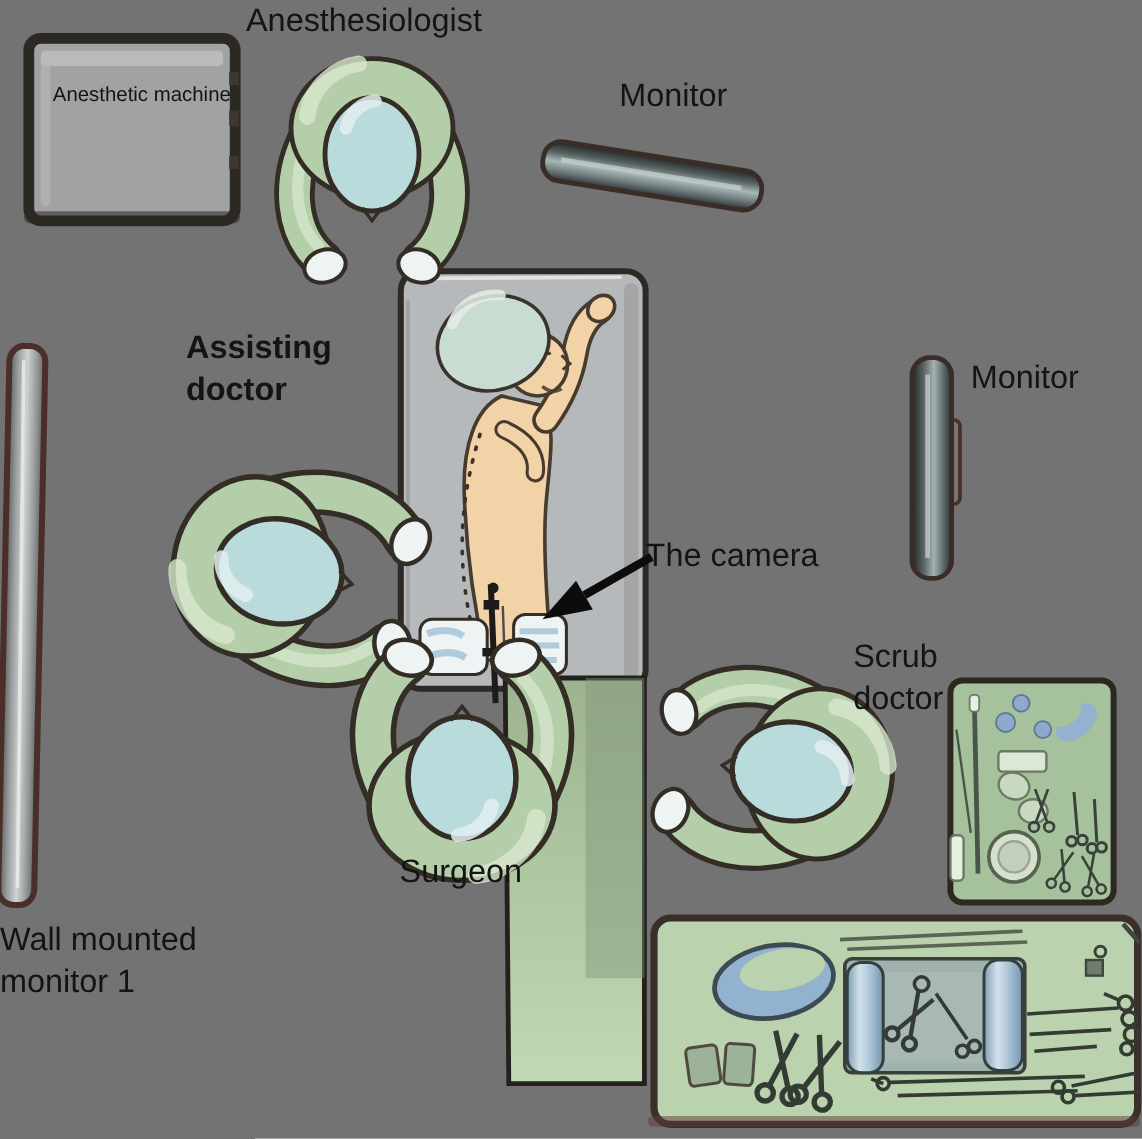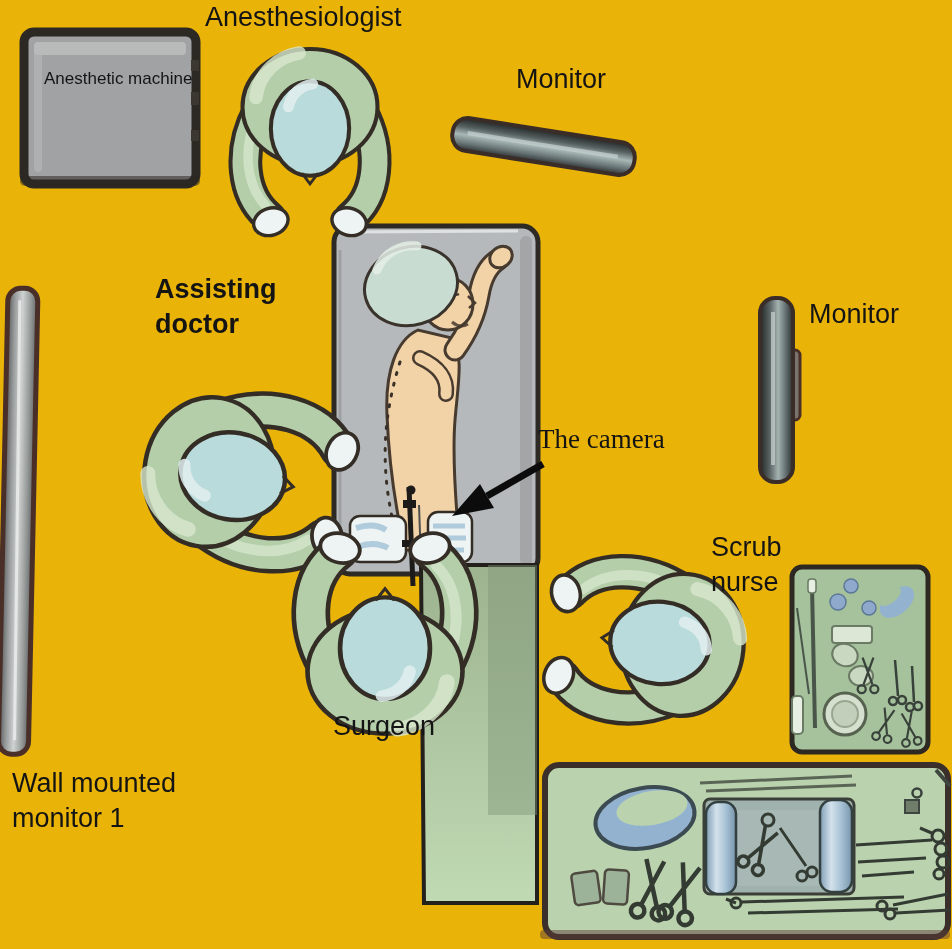--- a/index.html
+++ b/index.html
@@ -1,28 +1,28 @@
 <!DOCTYPE html>
 <html style="--label-color: #141414; --outline: #332d26; --scrub-green: #b4cea9; --scrub-light: #d8e7cd; --cap-blue: #badbdb; --cap-light: #e2eff0; --glove-white: #eef3f4; --skin: #f2d2a7; --patient-cap: #c9dcd2; --table-gray: #b6b9bb; --machine-gray: #a0a2a4; --drape-green: #b5cfa9; --tray-green: #a6c29c; --table-green: #bad3ae; --dish-blue: #92b2cf;"><head>
 <meta charset="utf-8">
 <style>
   html,body{margin:0;padding:0;background:#ffffff;}
-  .scene{position:relative;width:952px;height:949px;background:#eab308;overflow:hidden;
+  .scene{position:relative;width:952px;height:949px;background:#737373;overflow:hidden;
          font-family:"Liberation Sans", sans-serif;}
   .scene svg.canvas{position:absolute;left:0;top:0;}
   .lbl{position:absolute;font-size:27px;line-height:1.3;color:var(--label-color);white-space:normal;}
   #lbl-anesthesiologist{left:205px;top:0px;}
   #lbl-anesthetic-machine{left:44px;top:66px;width:152px;font-size:17px;line-height:1.5;}
   #lbl-monitor-top{left:516px;top:62px;}
   #lbl-assisting-doctor{left:155px;top:272px;width:132px;font-weight:bold;}
-  #lbl-camera{left:538px;top:422px;font-family:Liberation Serif, serif;}
+  #lbl-camera{left:538px;top:446px;}
   #lbl-scrub-nurse{left:711px;top:530px;width:112px;}
   #lbl-surgeon{left:303px;top:709px;margin-left:30px;}
   #lbl-monitor-right{left:809px;top:297px;}
-  #lbl-wall-monitor{left:12px;top:766px;width:196px;}
+  #lbl-wall-monitor{left:0;top:766px;width:196px;}
   
   .p-o{fill:none;stroke:var(--outline);stroke-width:25;stroke-linecap:round;}
   .p-arm{fill:none;stroke:var(--scrub-green);stroke-width:19;stroke-linecap:round;}
   .p-armhl{fill:none;stroke:var(--scrub-light);stroke-width:7;stroke-linecap:round;opacity:.75;}
   .p-hand{fill:var(--glove-white);stroke:var(--outline);stroke-width:2.5;}
   .p-body{fill:var(--scrub-green);stroke:var(--outline);stroke-width:3;}
   .p-head{fill:var(--cap-blue);stroke:var(--outline);stroke-width:3;}
   .p-hl{fill:none;stroke:var(--scrub-light);stroke-width:10;stroke-linecap:round;opacity:.8;}
   .p-hl2{fill:none;stroke:var(--cap-light);stroke-width:8;stroke-linecap:round;opacity:.85;}
   .p-notch{fill:none;stroke:var(--outline);stroke-width:2;}
@@ -255,17 +255,17 @@
     <polygon points="452,516 480,484 494,508" fill="#0c0c0c"></polygon>
   </g>
 </svg>
 
 <div class="lbl" id="lbl-anesthesiologist">Anesthesiologist</div>
 <div class="lbl" id="lbl-anesthetic-machine">Anesthetic machine</div>
 <div class="lbl" id="lbl-monitor-top">Monitor</div>
 <div class="lbl" id="lbl-assisting-doctor">Assisting doctor</div>
 <div class="lbl" id="lbl-monitor-right">Monitor</div>
 <div class="lbl" id="lbl-camera">The camera</div>
-<div class="lbl" id="lbl-scrub-nurse">Scrub nurse</div>
+<div class="lbl" id="lbl-scrub-nurse">Scrub doctor</div>
 <div class="lbl" id="lbl-surgeon">Surgeon</div>
 <div class="lbl" id="lbl-wall-monitor">Wall mounted monitor 1</div>
 
 </div>
 
 </body></html>

